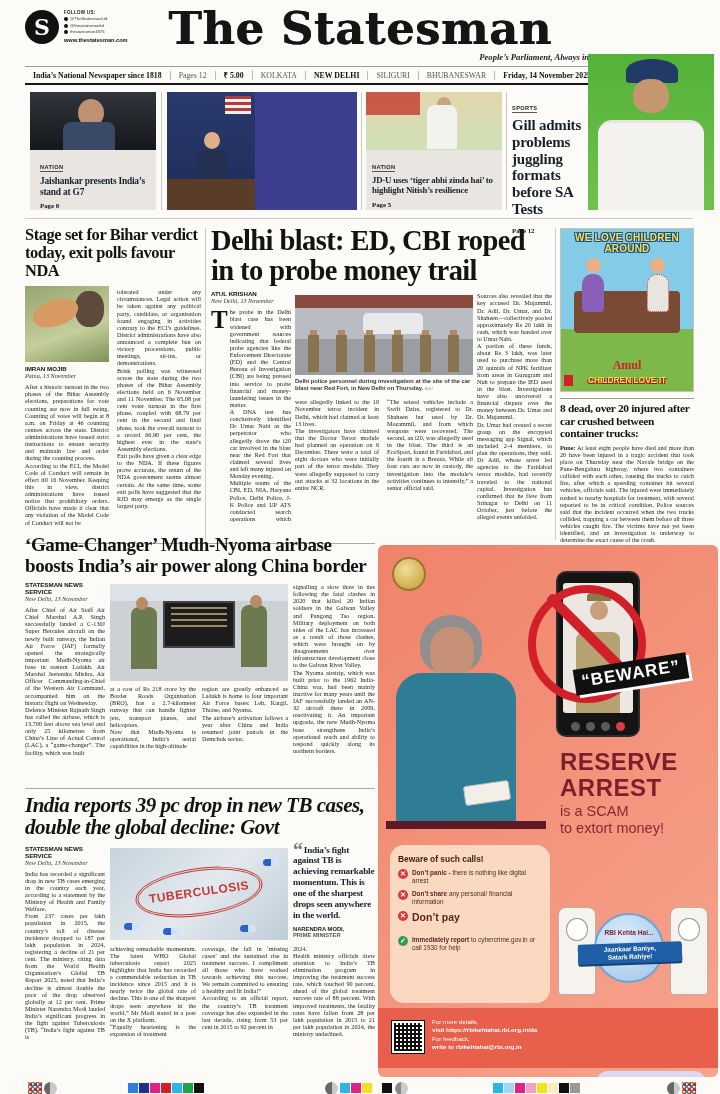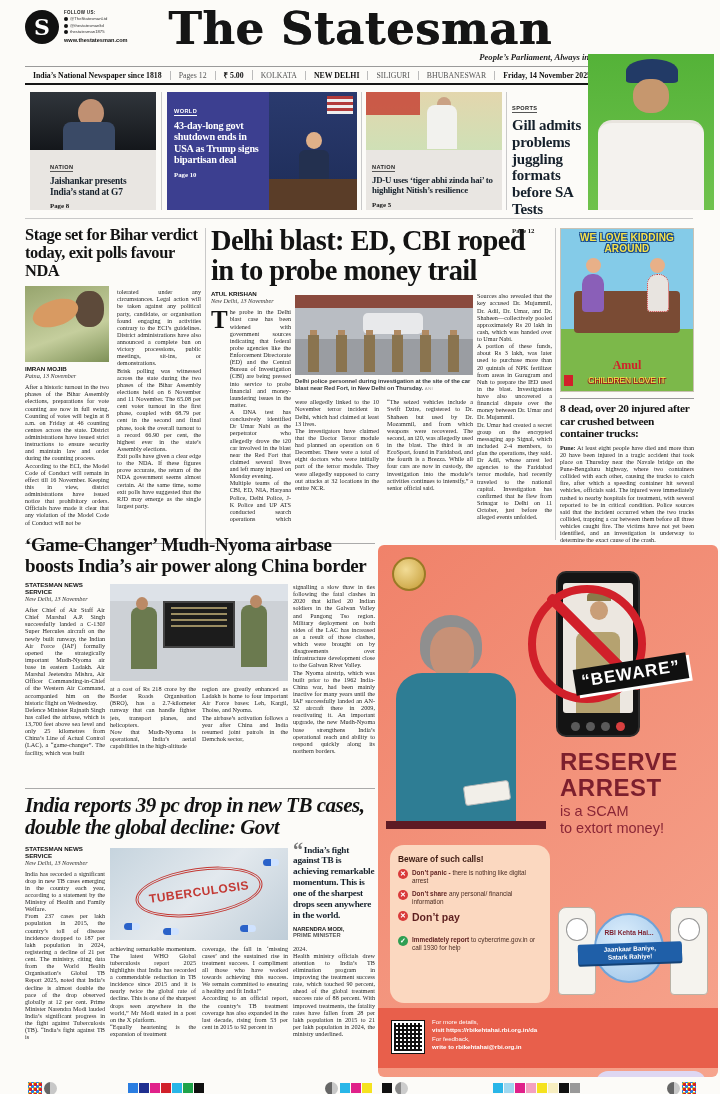--- a/index.html
+++ b/index.html
@@ -69,21 +69,21 @@
 .dropcap{float:left;font-size:25px;line-height:21px;font-weight:bold;padding:1px 2px 0 0;color:#111}
 h1,h2,h3{color:#131313;font-weight:bold}
 
 .amul{background:linear-gradient(180deg,#84cbe8 0 62%,#7cb84a 62%);border:1px solid #c9c2b4}
 .amul-banner{font-family:"Liberation Sans",sans-serif;font-weight:bold;font-size:10px;color:#f8e24a;text-align:center;padding-top:3px;letter-spacing:.2px;text-shadow:1px 1px 0 #184a8a,-1px -1px 0 #184a8a,1px -1px 0 #184a8a,-1px 1px 0 #184a8a}
 .amul .bench{position:absolute;left:10%;top:38%;width:80%;height:26%;background:#7a4b34;border-radius:4px}
 .amul .kid1{position:absolute;left:16%;top:28%;width:22px;height:38px;border-radius:10px 10px 4px 4px;background:#8a5fb8}
 .amul .kid2{position:absolute;right:18%;top:28%;width:22px;height:38px;border-radius:10px 10px 4px 4px;background:#e8e4e0;border:1px dotted #c33}
 .amul .khead{position:absolute;width:15px;height:15px;border-radius:50%;background:#e8b088}
 .amul-brand{position:absolute;left:0;width:100%;text-align:center;font-weight:bold;font-size:12px;color:#d1202a}
-.amul-tag{position:absolute;left:0;width:100%;text-align:center;font-family:"Liberation Sans",sans-serif;font-weight:normal;font-size:8.4px;color:#f8e24a;text-shadow:1px 1px 0 #a01818,-1px 1px 0 #a01818}
+.amul-tag{position:absolute;left:0;width:100%;text-align:center;font-family:"Liberation Sans",sans-serif;font-weight:bold;font-size:8.4px;color:#f8e24a;text-shadow:1px 1px 0 #a01818,-1px 1px 0 #a01818}
 
 .rbi{background:linear-gradient(140deg,#f0826a,#f6a48d 55%,#f败 0);background:linear-gradient(140deg,#f0826a,#f6a48d);border-radius:6px;overflow:hidden}
 .rbi-title{font-family:"Liberation Sans",sans-serif;font-weight:bold;color:#7c1f2d;font-size:24px;line-height:1.05;letter-spacing:.5px}
 .rbi-sub{font-family:"Liberation Sans",sans-serif;color:#8a2636;font-size:14.5px;line-height:1.15}
 .beware{display:inline-block;background:#101010;color:#fff;font-family:"Liberation Sans",sans-serif;font-weight:bold;font-size:17px;padding:3px 7px;transform:rotate(-9deg);letter-spacing:1px;box-shadow:3px 3px 0 #fff}
 .phone{background:#141414;border-radius:10px;border:2px solid #2c2c2c}
 .pscreen{position:absolute;left:5px;right:5px;top:10px;bottom:22px;background:#ece7e0;border-radius:3px;overflow:hidden}
 .officer-body{position:absolute;left:18%;top:38%;width:64%;height:62%;border-radius:8px 8px 0 0;background:#b5a270}
 .officer-head{position:absolute;left:38%;top:14%;width:18px;height:19px;border-radius:50%;background:#c99e78}
 .officer-cap{position:absolute;left:34%;top:8%;width:24px;height:8px;border-radius:4px 4px 0 0;background:#8a7a4a}
@@ -145,34 +145,29 @@
     <span>SILIGURI</span>
     <span>BHUBANESWAR</span>
     <span class="ib-b">Friday, 14 November 2025</span>
   </div>
 
   <div class="abs pbox" style="left:30px;top:92px;width:126px;height:118px">
     <div class="ph ph-jai" style="width:100%;height:58px">
         <div class="head"></div>
         <div class="torso"></div>
       </div>
-    <div style="padding:5px 20px">
+    <div style="padding:5px 10px">
       <span class="kick">NATION</span>
       <div class="phead">Jaishankar presents India’s stand at G7</div>
       <div class="ppage">Page 8</div>
     </div>
   </div>
   <div class="abs vrule" style="left:161px;top:92px;height:118px"></div>
 
   <div class="abs" style="left:167px;top:92px;width:190px;height:118px;background:#3c3f90;display:flex">
-    <div style="padding:7px 7px;width:102px">
-      <span class="kick" style="color:#fff;border-color:#fff">WORLD</span>
-      <div class="phead" style="color:#fff;font-size:10.2px">43-day-long govt shutdown ends in USA as Trump signs bipartisan deal</div>
-      <div class="ppage" style="color:#fff">Page 10</div>
-    </div>
     <div class="ph ph-trump" style="width:88px;height:118px">
         <div class="flag"></div>
         <div class="fhead"></div>
         <div class="fig"></div>
         <div class="desk"></div>
       </div>
   </div>
   <div class="abs vrule" style="left:361px;top:92px;height:118px"></div>
 
   <div class="abs pbox" style="left:366px;top:92px;width:136px;height:118px">
@@ -248,21 +243,21 @@
 The investigators have claimed that the Doctor Terror module had planned an operation on 6 December. There were a total of eight doctors who were initially part of the terror module. They were allegedly supposed to carry out attacks at 32 locations in the entire NCR.</div>
       <div class="abs npcol" style="left:176px;top:108px;width:86px;height:138px">“The seized vehicles include a Swift Dzire, registered to Dr. Shaheen but used by Dr. Mozammil, and from which weapons were recovered. The second, an i20, was allegedly used in the blast. The third is an EcoSport, found in Faridabad, and the fourth is a Brezza. While all four cars are now in custody, the investigation into the module’s activities continues to intensify,” a senior official said.</div>
       <div class="abs npcol" style="left:266px;top:2px;width:75px;height:244px">Sources also revealed that the key accused Dr. Mujammil, Dr. Adil, Dr. Umar, and Dr. Shaheen—collectively pooled approximately Rs 20 lakh in cash, which was handed over to Umar Nabi.
 A portion of these funds, about Rs 3 lakh, was later used to purchase more than 20 quintals of NPK fertilizer from areas in Gurugram and Nuh to prepare the IED used in the blast. Investigations have also uncovered a financial dispute over the money between Dr. Umar and Dr. Mujammil.
 Dr. Umar had created a secret group on the encrypted messaging app Signal, which included 2-4 members, to plan the operations, they said. Dr Adil, whose arrest led agencies to the Faridabad terror module, had recently traveled to the national capital. Investigation has confirmed that he flew from Srinagar to Delhi on 11 October, just before the alleged events unfolded.</div>
     </div>
   </div>
   <div class="abs vrule" style="left:555px;top:228px;height:312px"></div>
 
   <div class="abs amul" style="left:560px;top:228px;width:134px;height:164px">
-    <div class="amul-banner">WE LOVE KIDDING AROUND</div>
+    <div class="amul-banner">WE LOVE CHILDREN AROUND</div>
     <div class="bench"></div>
     <div class="kid1"></div>
     <div class="kid2"></div>
     <div class="khead" style="left:19%;top:18%"></div>
     <div class="khead" style="right:21%;top:18%"></div>
     <div class="amul-brand" style="bottom:18px">Amul</div>
     <div class="amul-tag" style="bottom:6px">CHILDREN LOVE IT</div>
     <div class="abs" style="left:3px;bottom:5px;width:9px;height:11px;background:#d1202a"></div>
   </div>
 

